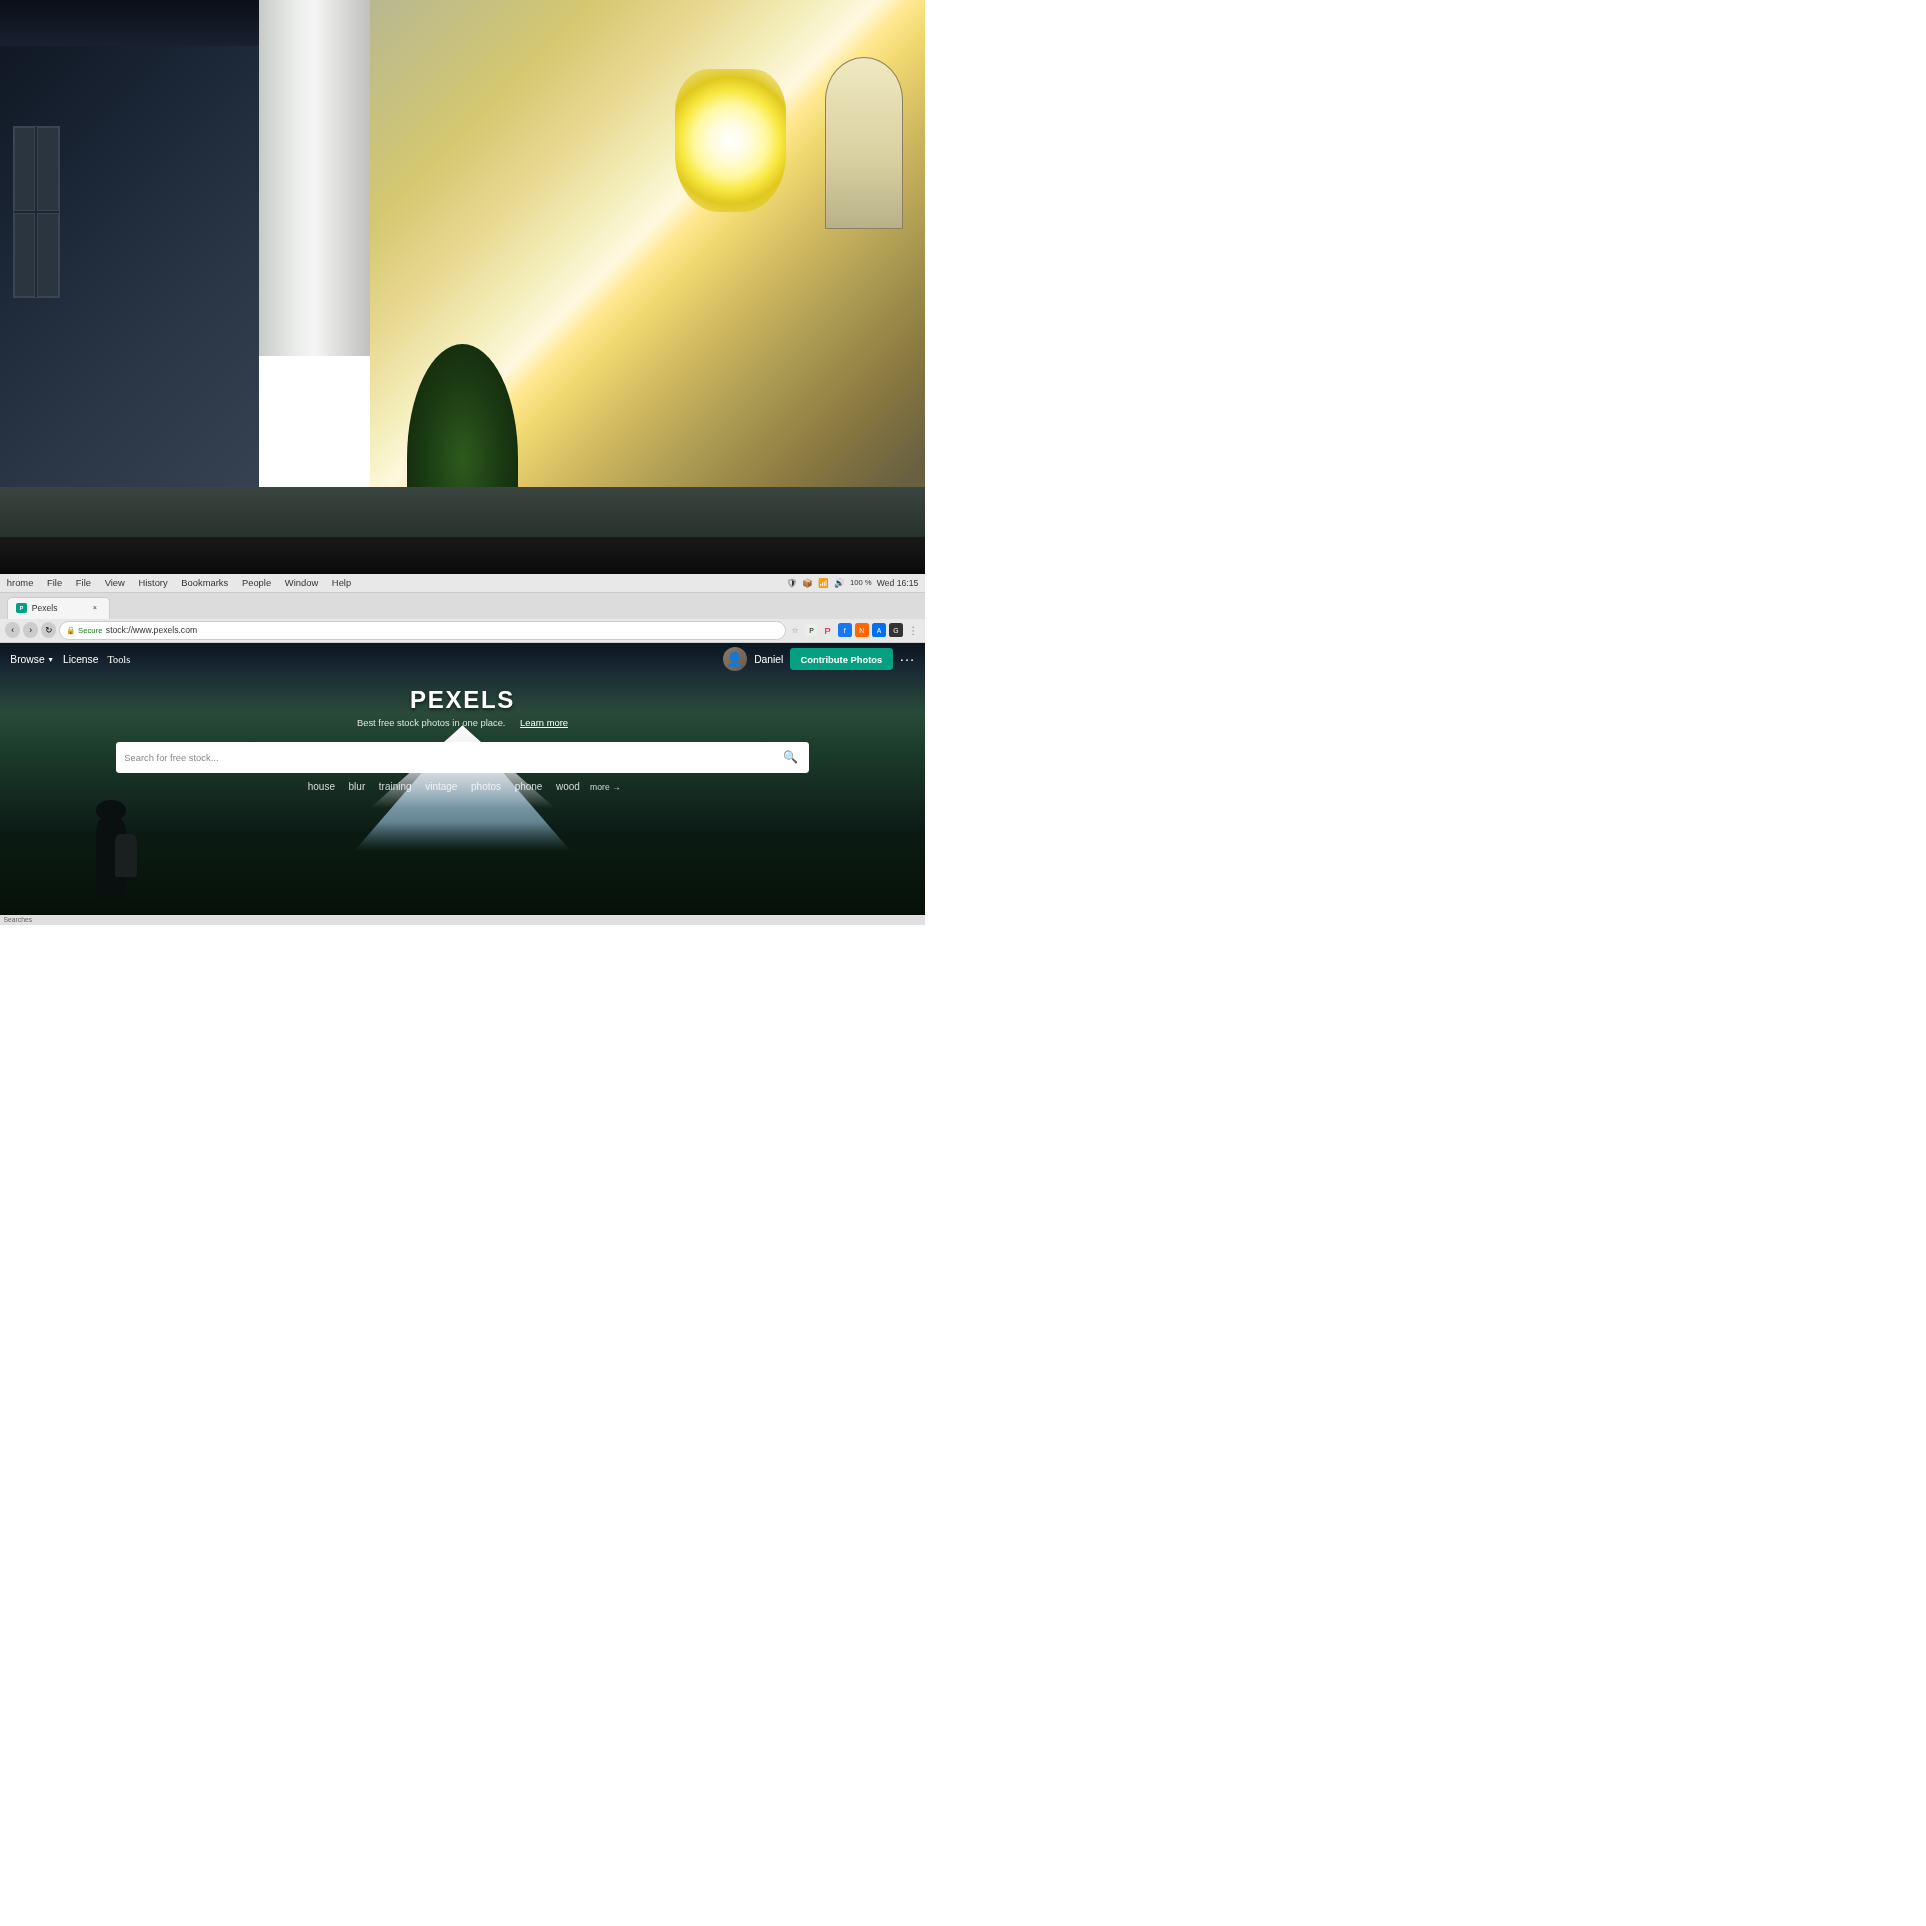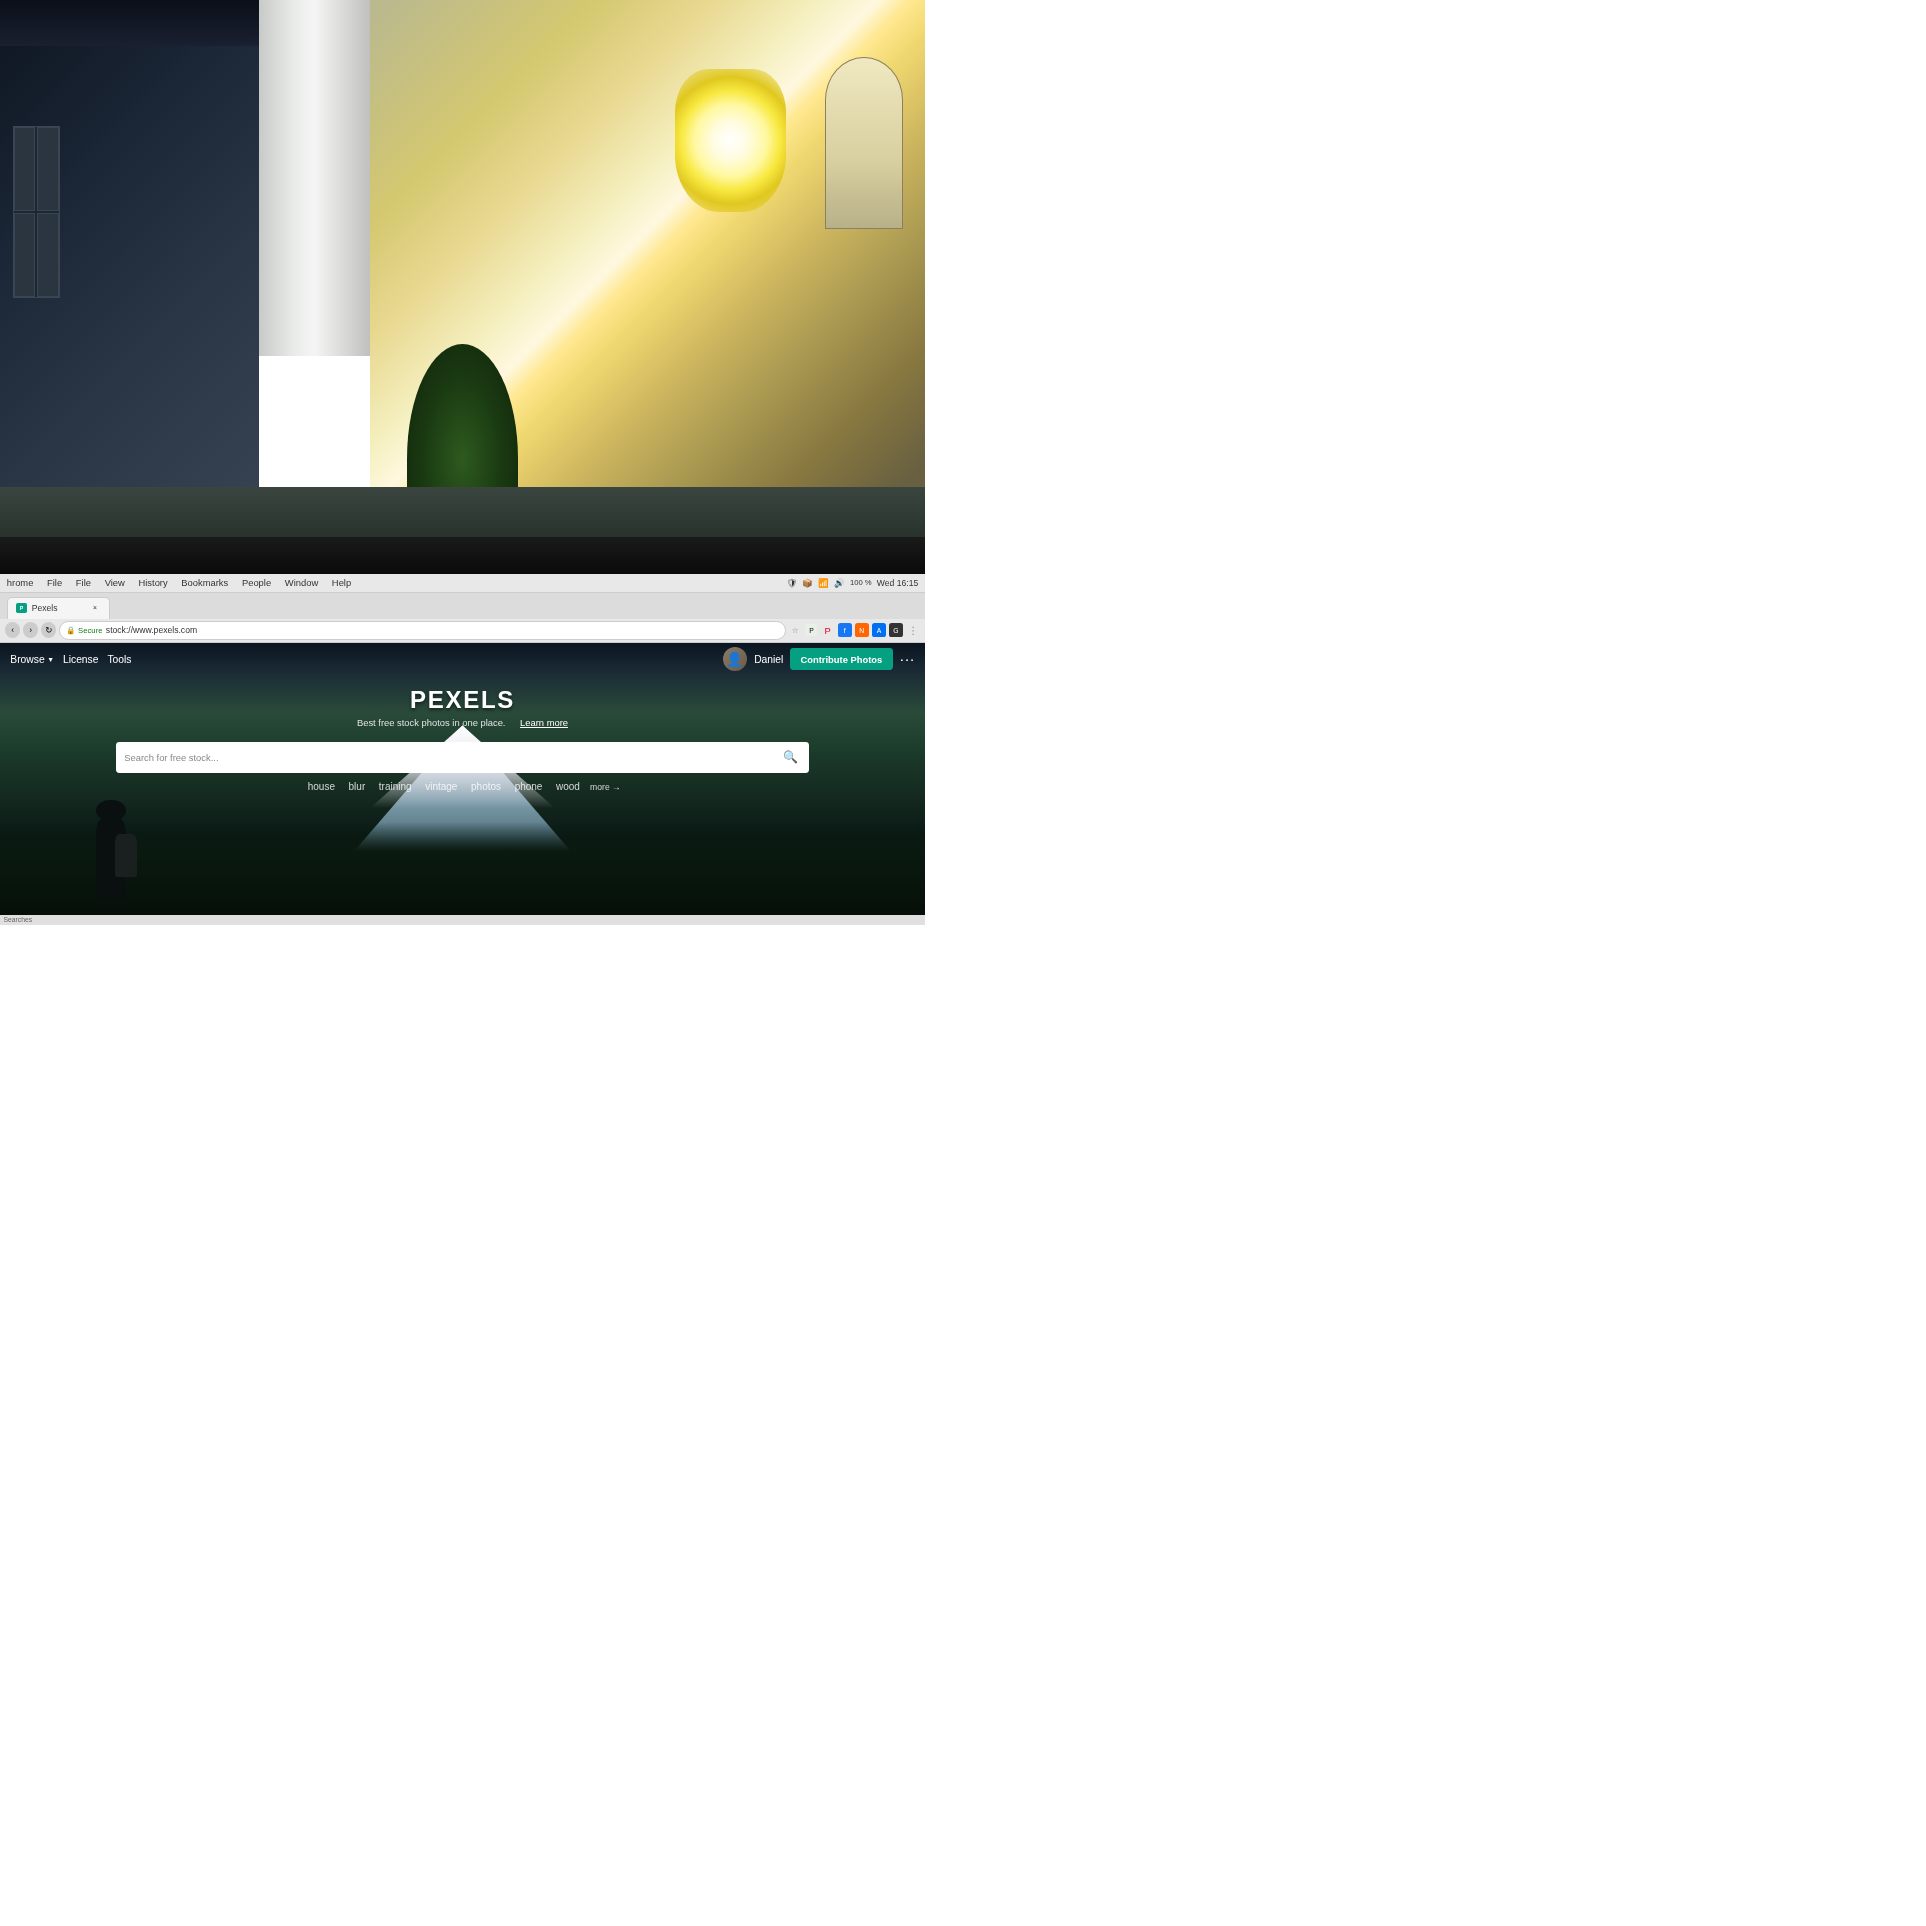--- a/index.html
+++ b/index.html
@@ -319,20 +319,21 @@
     .license-btn {
       color: white;
       font-size: 10.3px;
       cursor: pointer;
     }
 
     .tools-btn {
       color: white;
       font-size: 10.3px;
       cursor: pointer;
+      font-family: Liberation Serif, serif;
     }
 
     .pexels-nav-right {
       margin-left: auto;
       display: flex;
       align-items: center;
       gap: 6.8px;
     }
 
     .user-avatar {

